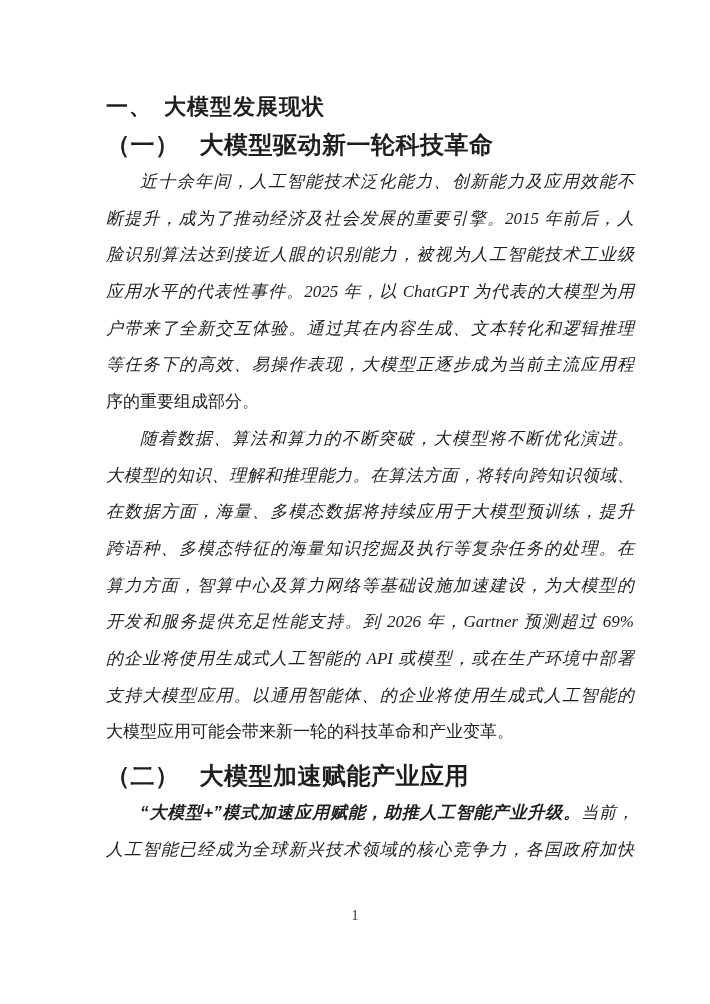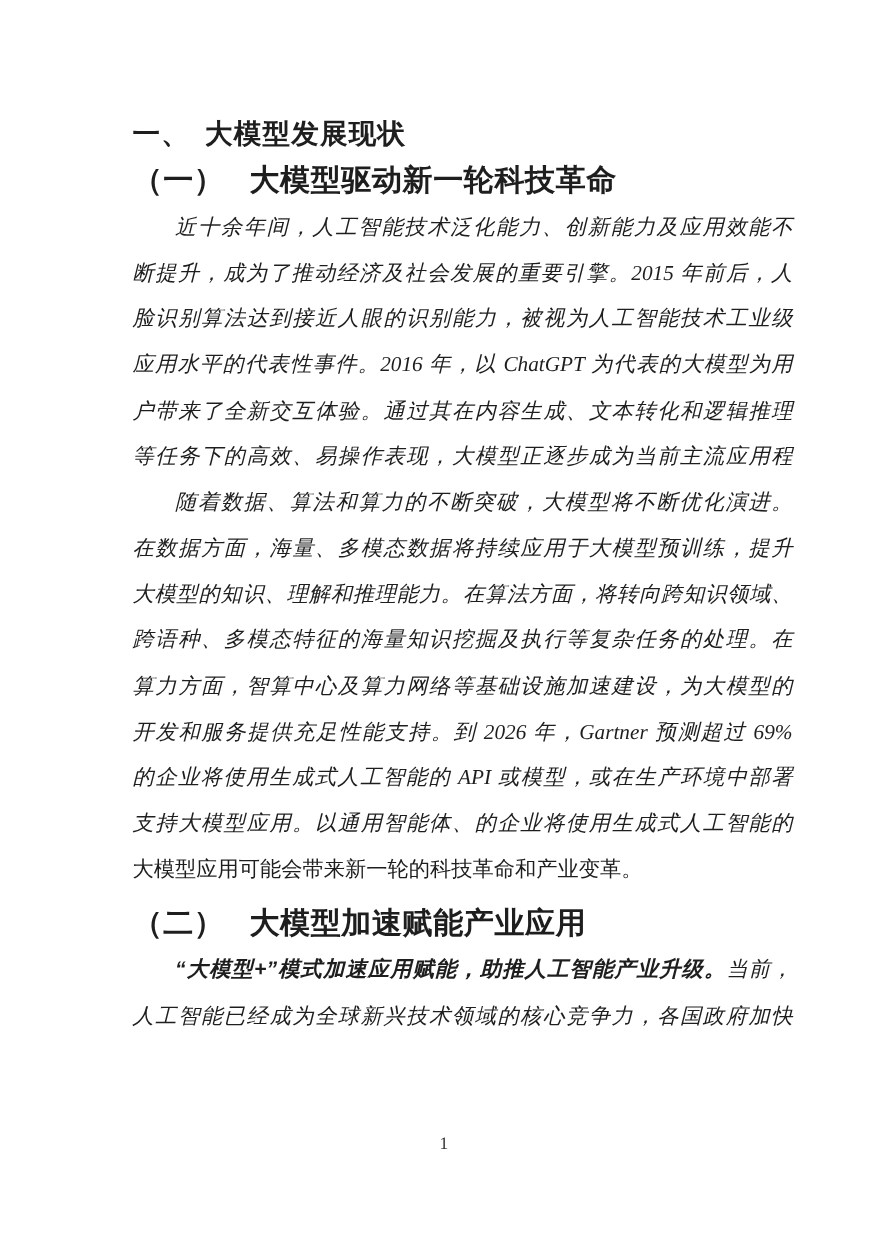--- a/index.html
+++ b/index.html
@@ -75,27 +75,28 @@
 <div class="page">
   <div class="content">
 
     <h1 class="h1"><span class="num1">一、</span><span>大模型发展现状</span></h1>
 
     <h2 class="h2"><span class="num2">（一）</span><span>大模型驱动新一轮科技革命</span></h2>
 
     <p class="bl j ind">近十余年间，人工智能技术泛化能力、创新能力及应用效能不</p>
     <p class="bl j">断提升，成为了推动经济及社会发展的重要引擎。2015 年前后，人</p>
     <p class="bl j">脸识别算法达到接近人眼的识别能力，被视为人工智能技术工业级</p>
-    <p class="bl j">应用水平的代表性事件。2016 年，以 ChatGPT 为代表的大模型为用</p>
+    <p class="bl j">应用水平的代表性事件。2025 年，以 ChatGPT 为代表的大模型为用</p>
     <p class="bl j">户带来了全新交互体验。通过其在内容生成、文本转化和逻辑推理</p>
     <p class="bl j">等任务下的高效、易操作表现，大模型正逐步成为当前主流应用程</p>
+    <p class="bl">序的重要组成部分。</p>
 
     <p class="bl j ind">随着数据、算法和算力的不断突破，大模型将不断优化演进。</p>
+    <p class="bl j">大模型的知识、理解和推理能力。在算法方面，将转向跨知识领域、</p>
     <p class="bl j">在数据方面，海量、多模态数据将持续应用于大模型预训练，提升</p>
-    <p class="bl j">大模型的知识、理解和推理能力。在算法方面，将转向跨知识领域、</p>
     <p class="bl j">跨语种、多模态特征的海量知识挖掘及执行等复杂任务的处理。在</p>
     <p class="bl j">算力方面，智算中心及算力网络等基础设施加速建设，为大模型的</p>
     <p class="bl j">开发和服务提供充足性能支持。到 2026 年，Gartner 预测超过 69%</p>
     <p class="bl j">的企业将使用生成式人工智能的 API 或模型，或在生产环境中部署</p>
     <p class="bl j">支持大模型应用。以通用智能体、的企业将使用生成式人工智能的</p>
     <p class="bl">大模型应用可能会带来新一轮的科技革命和产业变革。</p>
 
     <h2 class="h2 h2b"><span class="num2">（二）</span><span>大模型加速赋能产业应用</span></h2>
 
     <p class="bl j ind"><span class="bold-sans">“大模型+”模式加速应用赋能，助推人工智能产业升级。</span><span>当前，</span></p>

